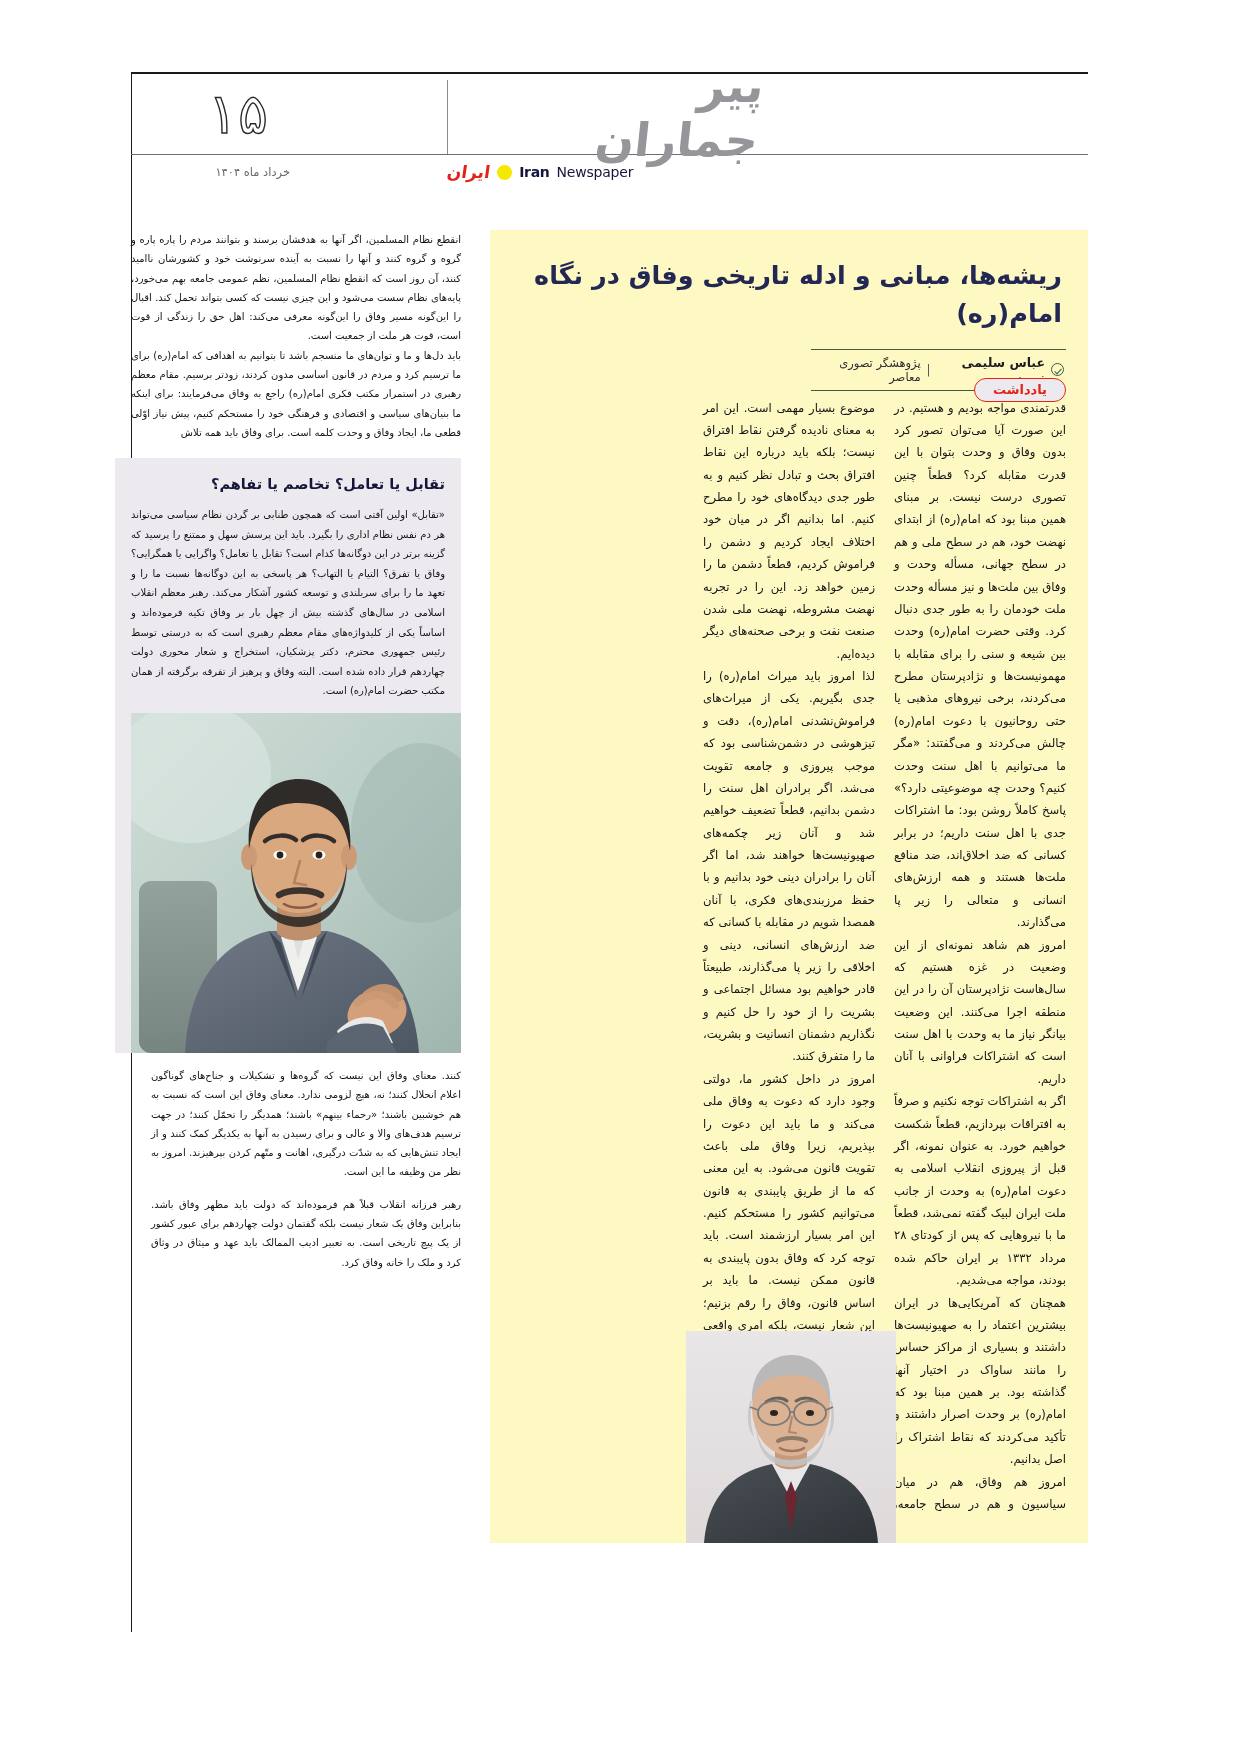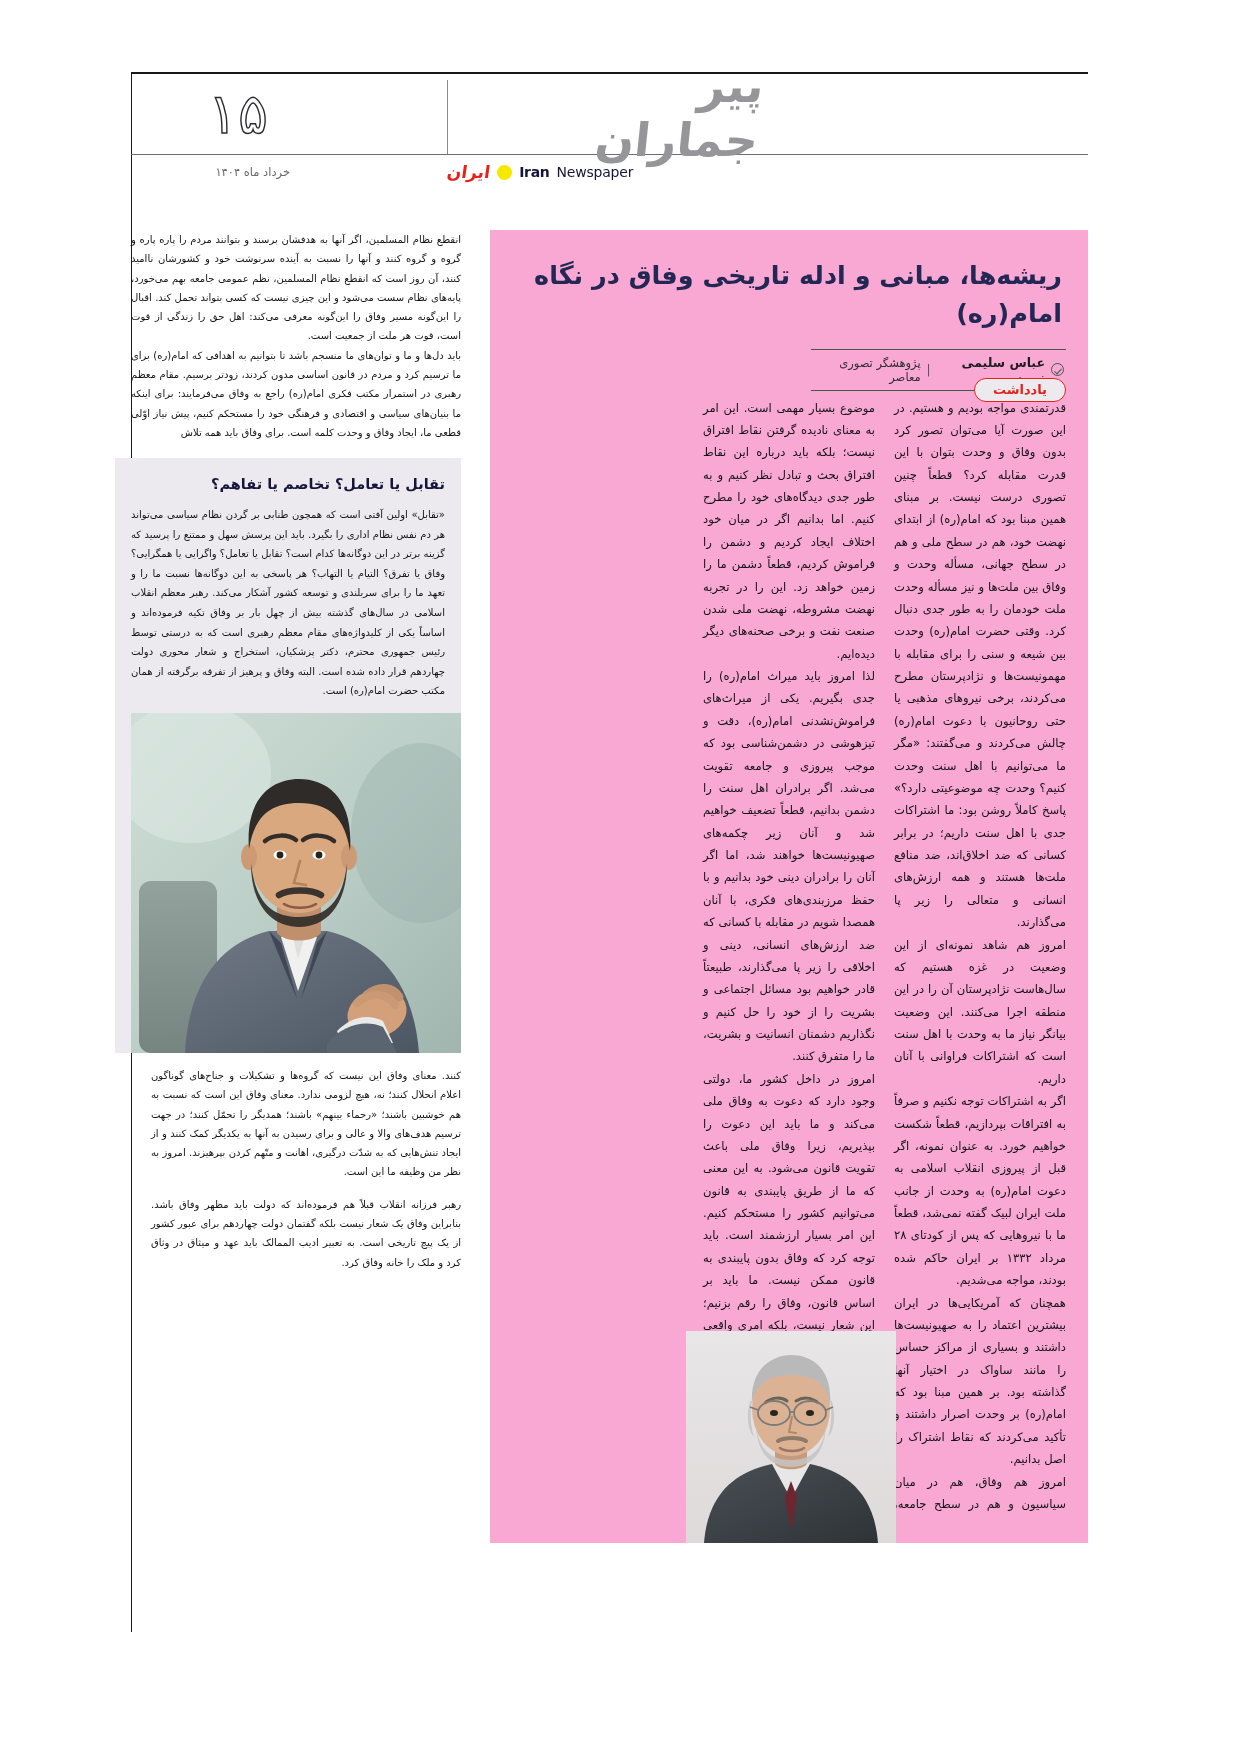--- a/index.html
+++ b/index.html
@@ -140,21 +140,21 @@
     height: 1400px;
   }
 
   
   .article-block {
     position: absolute;
     right: 0;
     top: 0;
     width: 598px;
     min-height: 1248px;
-    background: #f9a8d4;
+    background: #fef9c3;
     padding: 26px 22px 18px 22px;
   }
 
   .headline {
     font-size: 25.5px;
     font-weight: 800;
     color: #232754;
     line-height: 1.5;
     text-align: right;
     direction: rtl;

